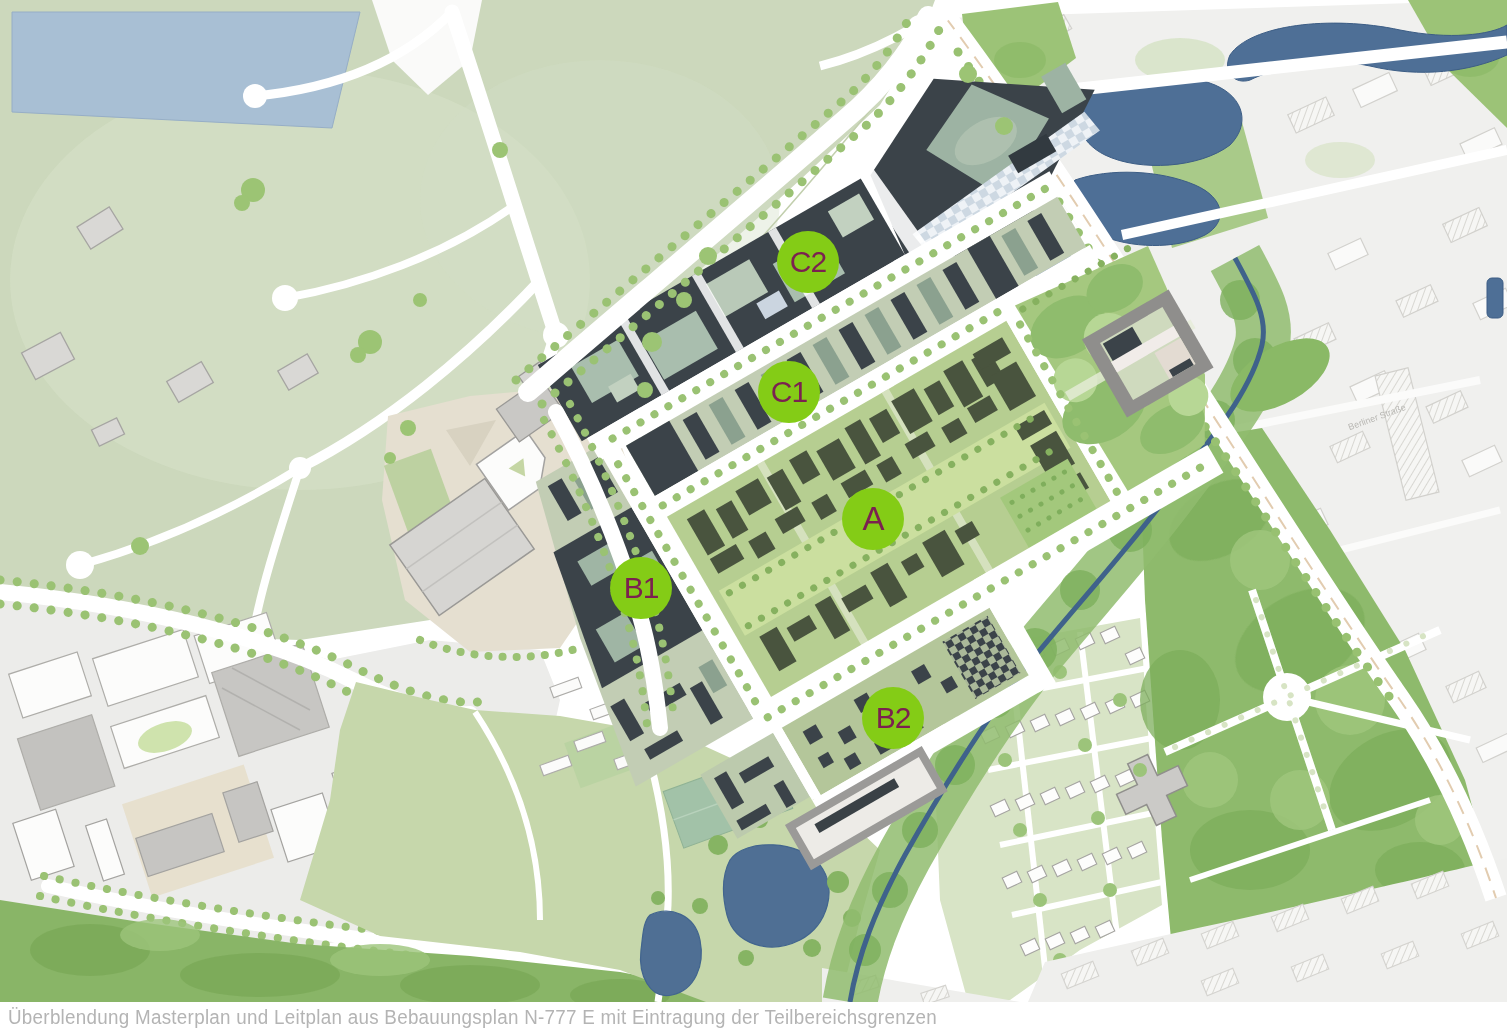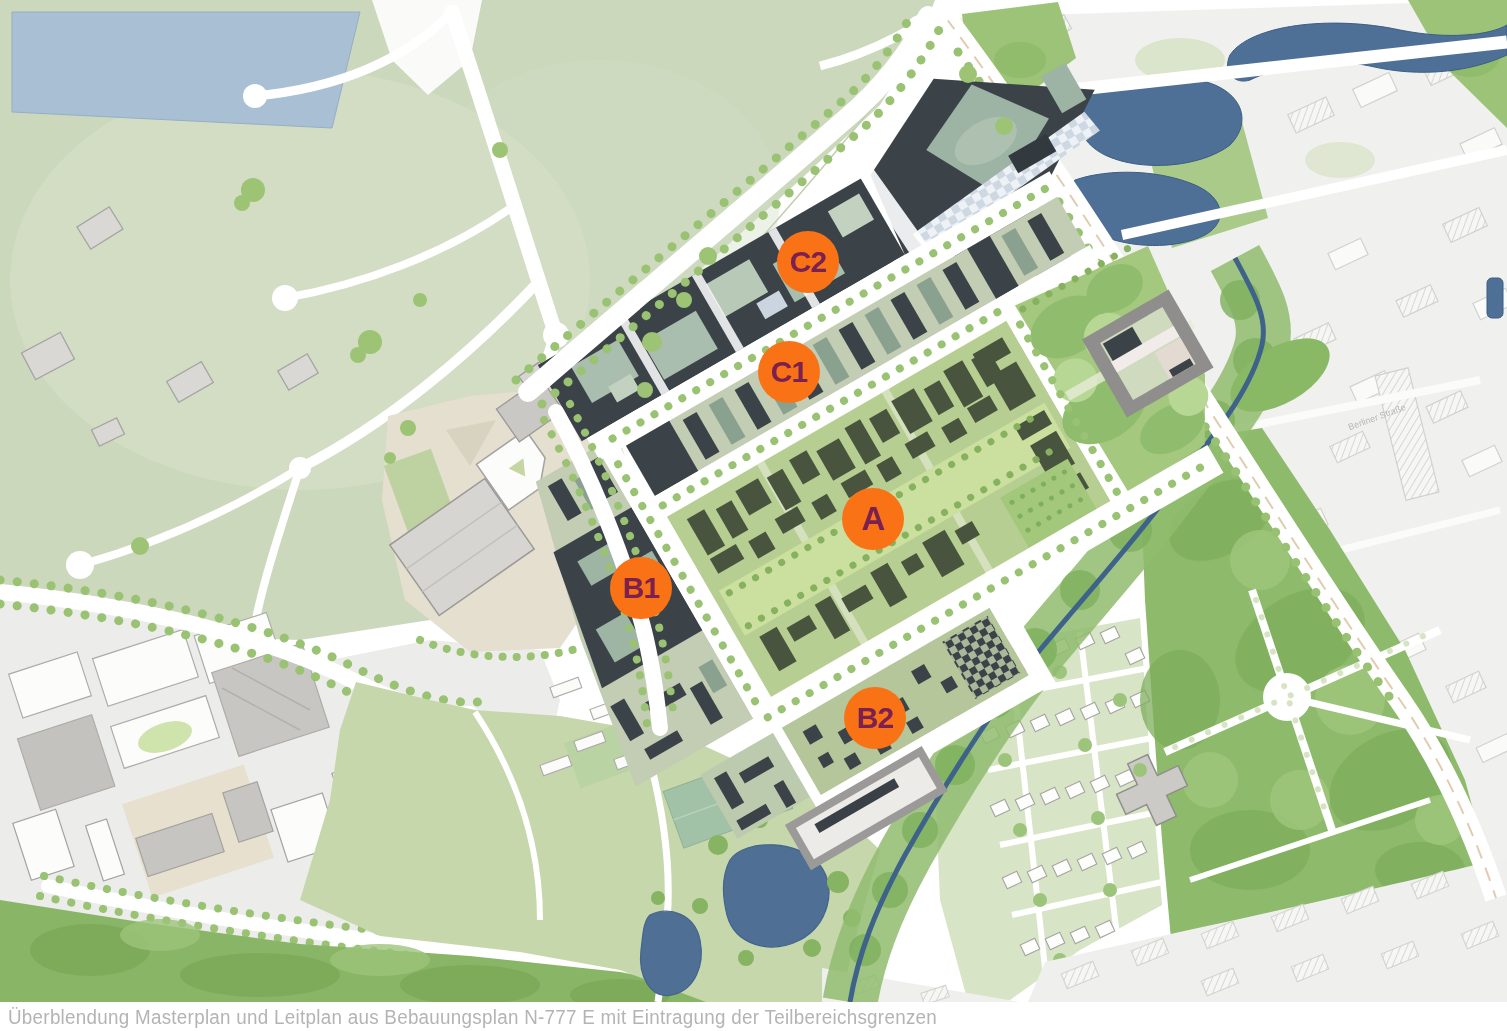--- a/index.html
+++ b/index.html
@@ -1,22 +1,22 @@
 <!DOCTYPE html>
 <html><head>
 <meta charset="utf-8">
 <style>
   html,body{margin:0;padding:0;background:#ffffff;}
   .stage{position:relative;width:1507px;height:1031px;background:#ffffff;overflow:hidden;
          font-family:"Liberation Sans",sans-serif;}
   .map-wrap{position:absolute;left:0;top:0;width:1507px;height:1002px;}
   svg{display:block}
-  .zone-label{position:absolute;width:62px;height:62px;border-radius:50%;background:#f97316;
+  .zone-label{position:absolute;width:62px;height:62px;border-radius:50%;background:#84cc16;
       display:flex;align-items:center;justify-content:center;transform:translate(-50%,-50%);
-      font-weight:bold;font-size:30px;color:#7b2150;letter-spacing:-1px;}
+      font-weight:normal;font-size:30px;color:#7b2150;letter-spacing:-1px;}
   .zone-label.big{font-size:33px;}
   .caption{position:absolute;left:8px;top:1006px;font-size:20px;color:#b4b4b4;
       transform:scaleX(.94);transform-origin:0 50%;white-space:nowrap;letter-spacing:.3px;}
 </style>
 </head>
 <body>
 
 <div class="stage">
   <div class="map-wrap">
   <svg width="1507" height="1002" viewBox="0 0 1507 1002" xmlns="http://www.w3.org/2000/svg">
@@ -577,28 +577,28 @@
           <circle cx="408" cy="428" r="8"></circle>
       <circle cx="390" cy="458" r="6"></circle>
           <circle cx="968" cy="74" r="9"></circle>
       <circle cx="1004" cy="126" r="9"></circle>
     </g>
   </svg>
 
   <div class="zone-label" style="left:808px;top:262px">
     <span>C2</span>
   </div>
-  <div class="zone-label" style="left:789px;top:372px">
+  <div class="zone-label" style="left:789px;top:392px">
     <span>C1</span>
   </div>
   <div class="zone-label big" style="left:873px;top:519px">
     <span>A</span>
   </div>
   <div class="zone-label" style="left:641px;top:588px">
     <span>B1</span>
   </div>
-  <div class="zone-label" style="left:875px;top:718px">
+  <div class="zone-label" style="left:893px;top:718px">
     <span>B2</span>
   </div>
   </div>
 
   <div class="caption">Überblendung Masterplan und Leitplan aus Bebauungsplan N-777 E mit Eintragung der Teilbereichsgrenzen</div>
 </div>
 
 </body></html>

